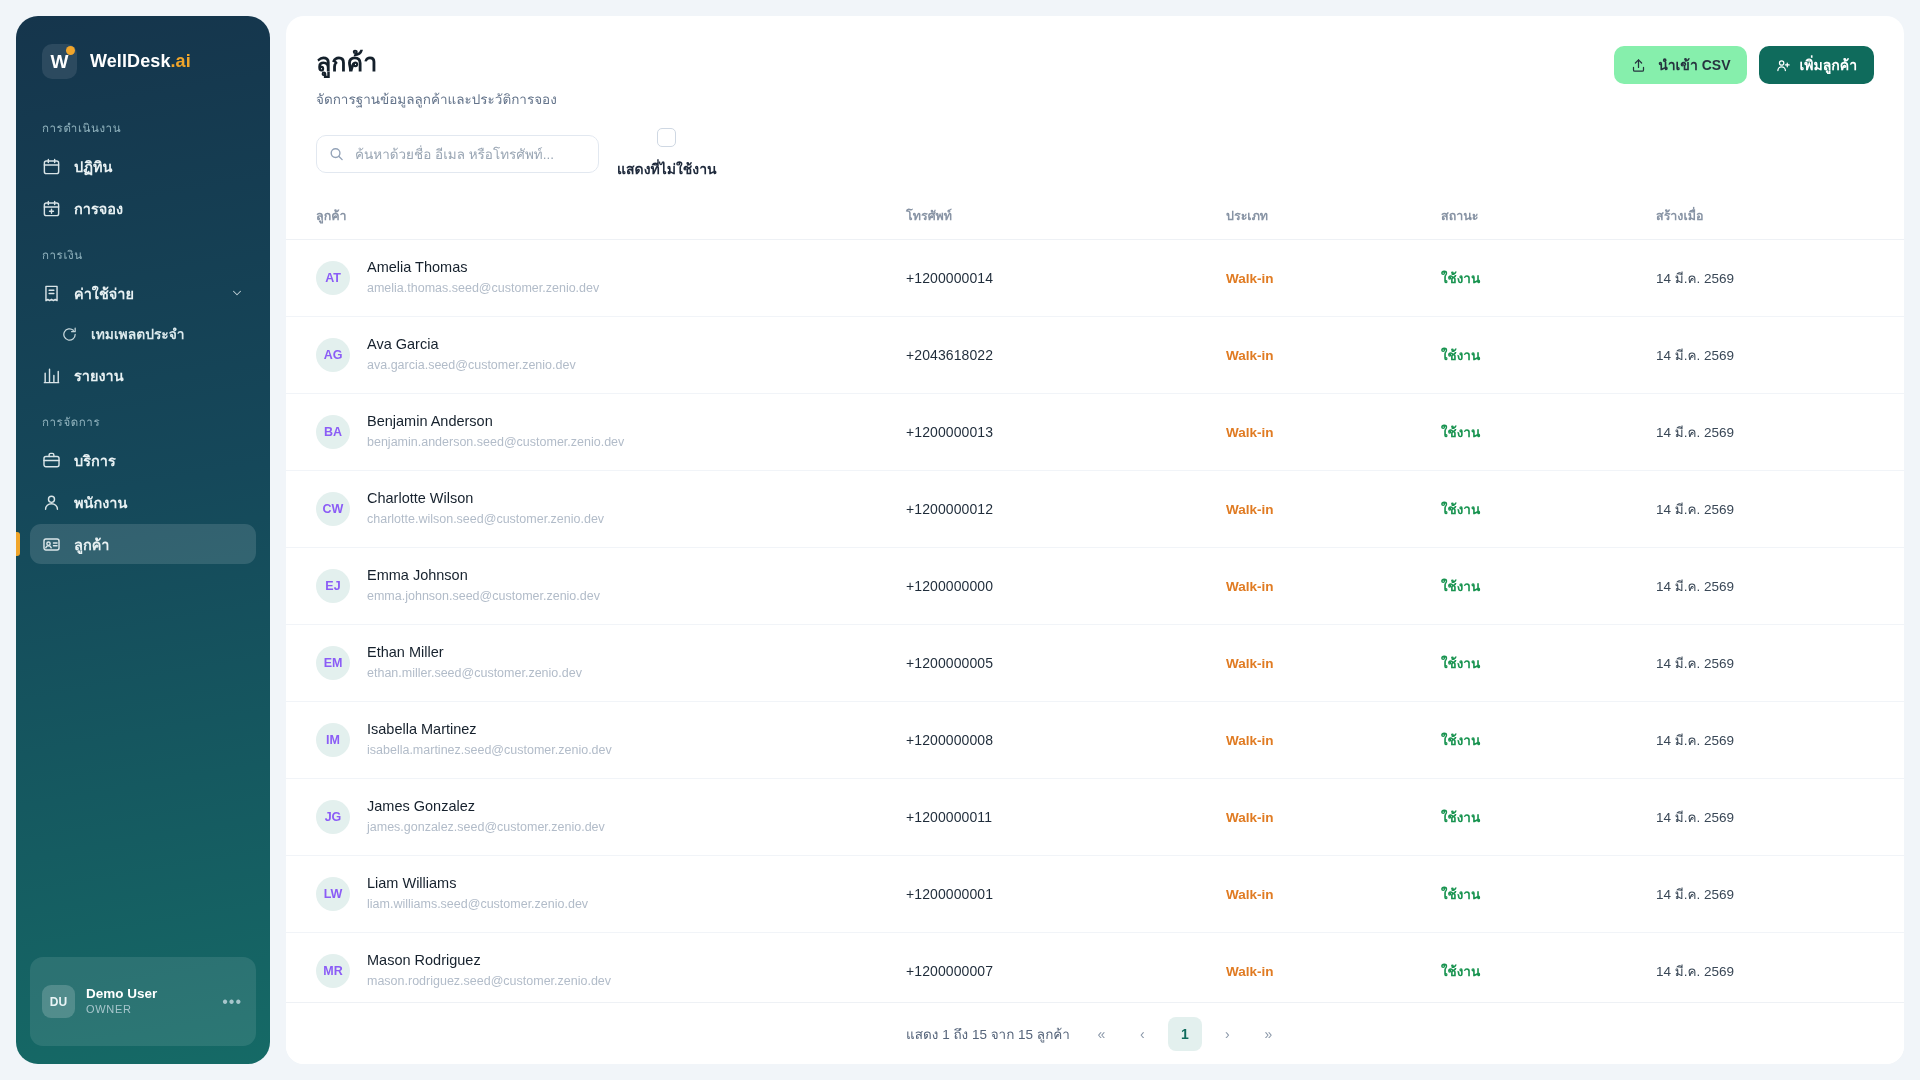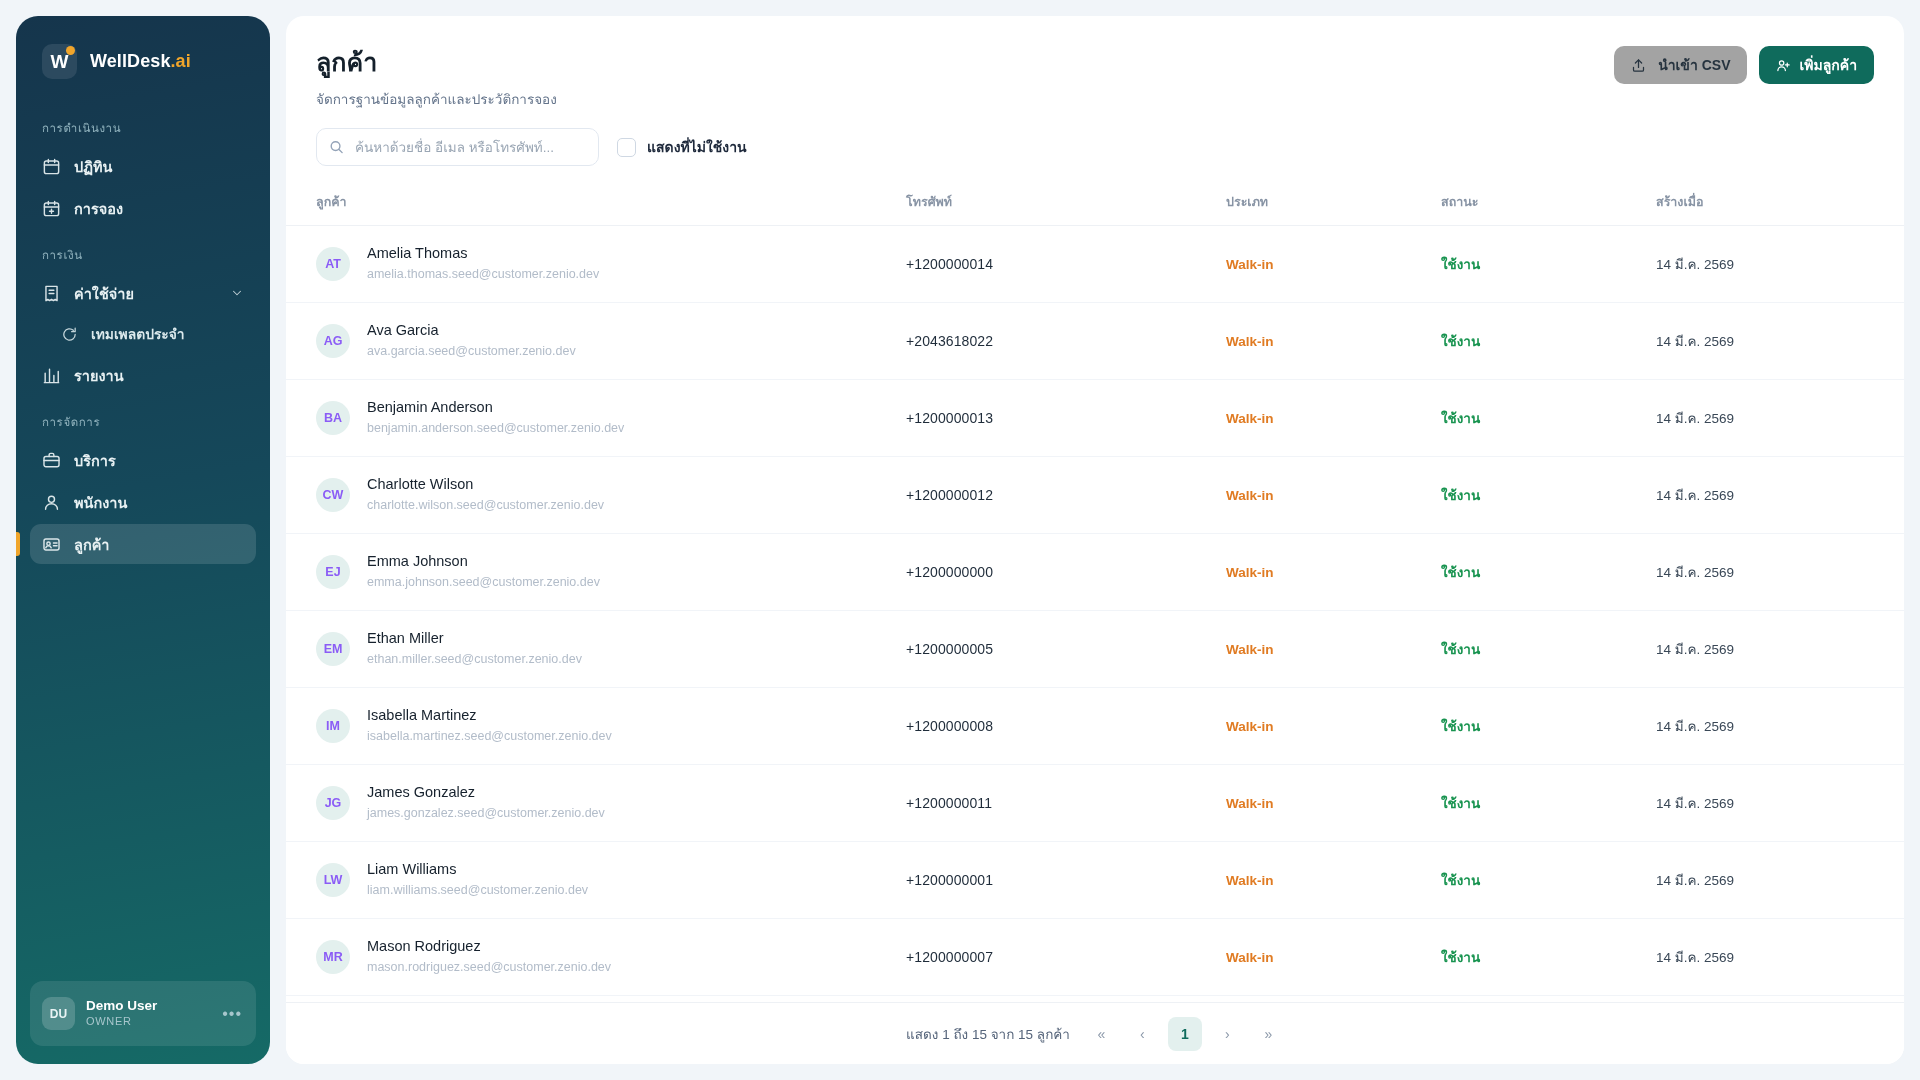--- a/index.html
+++ b/index.html
@@ -91,21 +91,21 @@
     cursor: pointer;
     margin-bottom: 2px;
   }
   .nav-sub .ico { width: 17px; height: 17px; flex: 0 0 17px; opacity: .88; display:flex; align-items:center; justify-content:center;}
   .nav-sub .lbl { font-weight: 600; }
 
   .user-card {
     margin: 0 14px 18px 14px;
     background: rgba(255,255,255,0.10);
     border-radius: 13px;
-    padding: 16px 12px;
+    padding: 28px 12px;
     display: flex; align-items: center; gap: 11px;
     cursor: pointer;
   }
   .user-avatar {
     width: 33px; height: 33px; border-radius: 9px;
     background: rgba(255,255,255,0.18);
     display: flex; align-items: center; justify-content: center;
     font-size: 12px; font-weight: 700; color: #eaf4f5;
   }
   .user-meta { flex: 1; line-height: 1.25; }
@@ -133,21 +133,21 @@
   .page-sub { font-size: 13.5px; color: #64748b; margin-top: 6px; }
   .page-head-actions { display: flex; gap: 12px; padding-top: 4px; }
   .btn {
     display: inline-flex; align-items: center; gap: 8px;
     height: 38px; padding: 0 17px;
     border-radius: 10px;
     font-size: 14px; font-weight: 700;
     cursor: pointer; border: none;
     font-family: inherit;
   }
-  .btn-secondary { background: #a3a3a3; color: #26333f; gap: 12px; }
+  .btn-secondary { background: #86efac; color: #26333f; gap: 12px; }
   .btn-primary { background: #0f6b5c; color: #fff; }
   .btn svg { display:block; }
 
   .toolbar {
     padding: 18px 30px 16px 30px;
     display: flex; align-items: center; gap: 18px;
   }
   .search-box {
     position: relative;
     width: 283px; height: 38px;
@@ -162,21 +162,21 @@
     color: #3b82f6;
     outline: none;
     background: #fff;
   }
   .search-box input::placeholder { color: #9aa6b4; }
   .search-ico {
     position: absolute; left: 13px; top: 50%;
     transform: translateY(-50%);
     width: 15px; height: 15px; color: #94a3b8;
   }
-  .chk-wrap { display: flex; align-items: center; gap: 11px; cursor: pointer; }
+  .chk-wrap { display: flex; align-items: center; gap: 11px; cursor: pointer; flex-direction: column; }
   .chk {
     width: 19px; height: 19px;
     border: 1.6px solid #cfd8e3;
     border-radius: 5px;
     background: #fff;
   }
   .chk-label { font-size: 14px; color: #1e293b; font-weight: 600; }
 
   
   .table-wrap { flex: 1; overflow: hidden; position: relative; }

